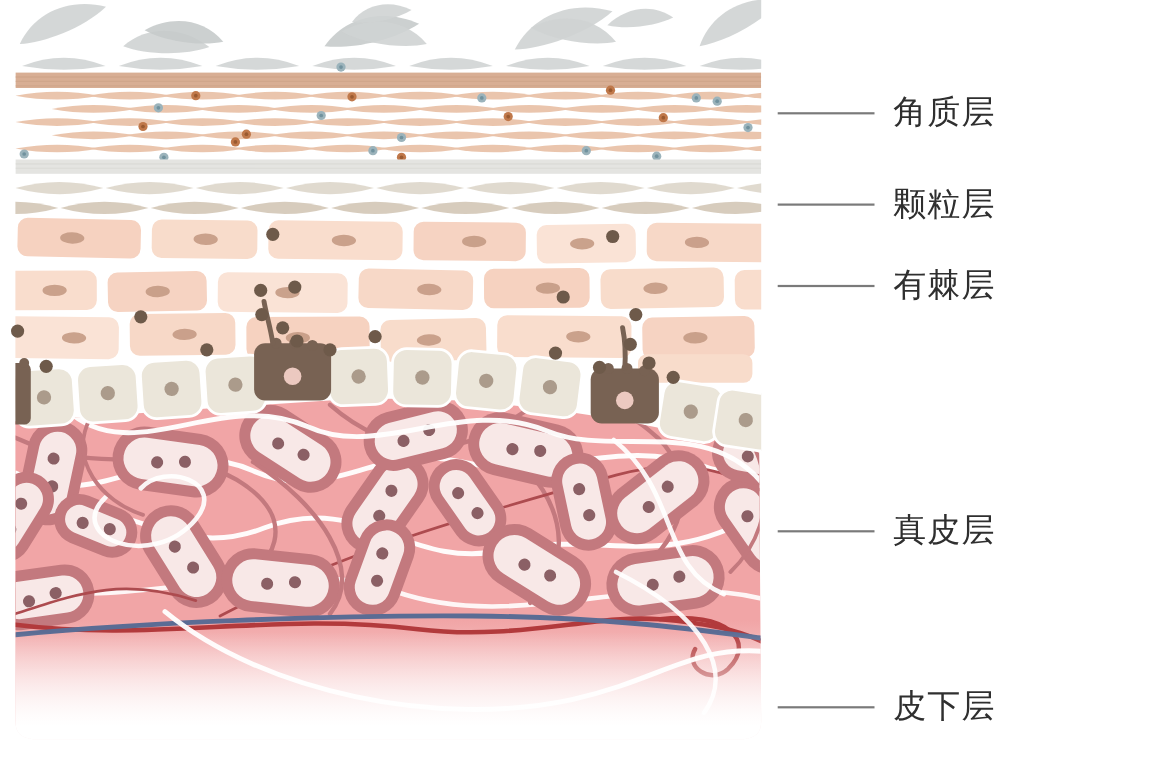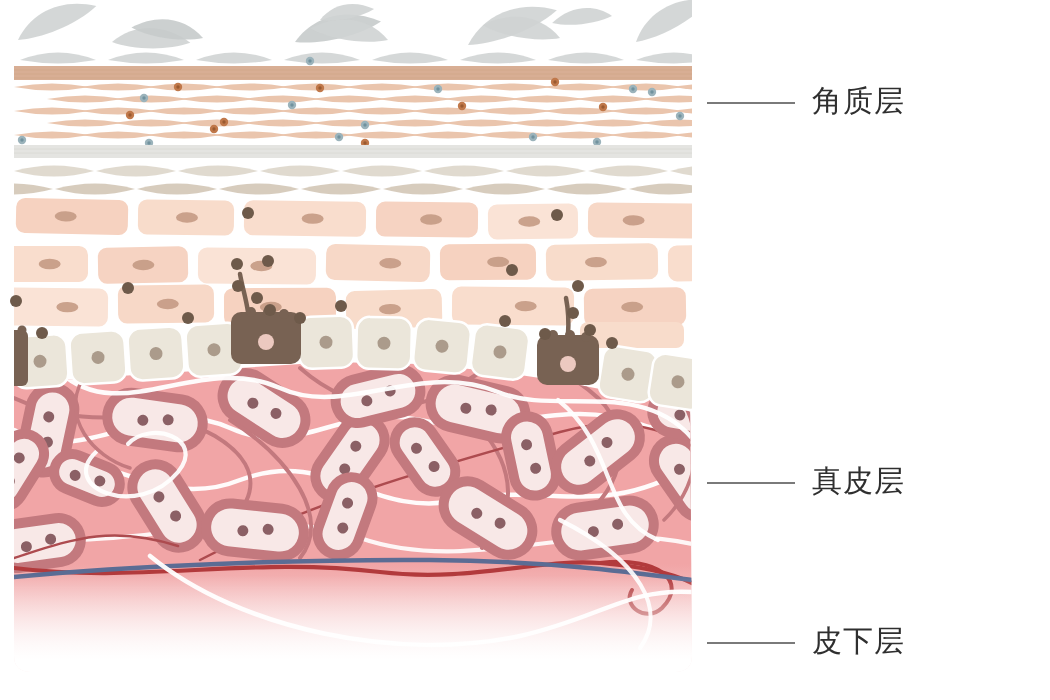--- a/index.html
+++ b/index.html
@@ -1,21 +1,21 @@
 <!DOCTYPE html>
 <html><head>
 <meta charset="utf-8">
 <style>
   html,body{margin:0;padding:0;background:#fff;}
   .stage{position:relative;width:1050px;height:700px;background:#fff;overflow:hidden;
          font-family:"DejaVu Sans","Liberation Sans",sans-serif;}
   svg.illu{position:absolute;left:0;top:0;}
   .labels{position:absolute;left:0;top:0;width:100%;height:100%;pointer-events:none;}
   .label-row{position:absolute;left:707px;display:flex;align-items:center;gap:17px;
-             transform:translateY(-50%);font-family:Liberation Mono, monospace;}
+             transform:translateY(-50%);}
   .leader{width:88px;height:0;border-top:2.5px solid #7a7a7a;flex:0 0 auto;}
   .label-text{font-size:30px;line-height:1;color:#2f2f2f;letter-spacing:1px;white-space:nowrap;}
 </style>
 </head>
 <body>
 
 <div class="stage">
   <svg class="illu" id="illu" width="1050" height="700" viewBox="0 0 1050 700">
       <defs>
         <linearGradient id="dermGrad" gradientUnits="userSpaceOnUse" x1="0" y1="340" x2="0" y2="690">
@@ -498,20 +498,28 @@
         <circle cx="590" cy="330" r="6" fill="#6e5a4a"></circle>
         <circle cx="612" cy="343" r="6" fill="#6e5a4a"></circle>
       </g>
     </svg>
 
   <div class="labels">
     <div class="label-row" style="top:103px">
       <span class="leader"></span>
       <span class="label-text">角质层</span>
     </div>
+    <div class="label-row" style="top:186px">
+      <span class="leader"></span>
+      <span class="label-text">颗粒层</span>
+    </div>
+    <div class="label-row" style="top:260px">
+      <span class="leader"></span>
+      <span class="label-text">有棘层</span>
+    </div>
     <div class="label-row" style="top:483px">
       <span class="leader"></span>
       <span class="label-text">真皮层</span>
     </div>
     <div class="label-row" style="top:643px">
       <span class="leader"></span>
       <span class="label-text">皮下层</span>
     </div>
   </div>
 </div>

